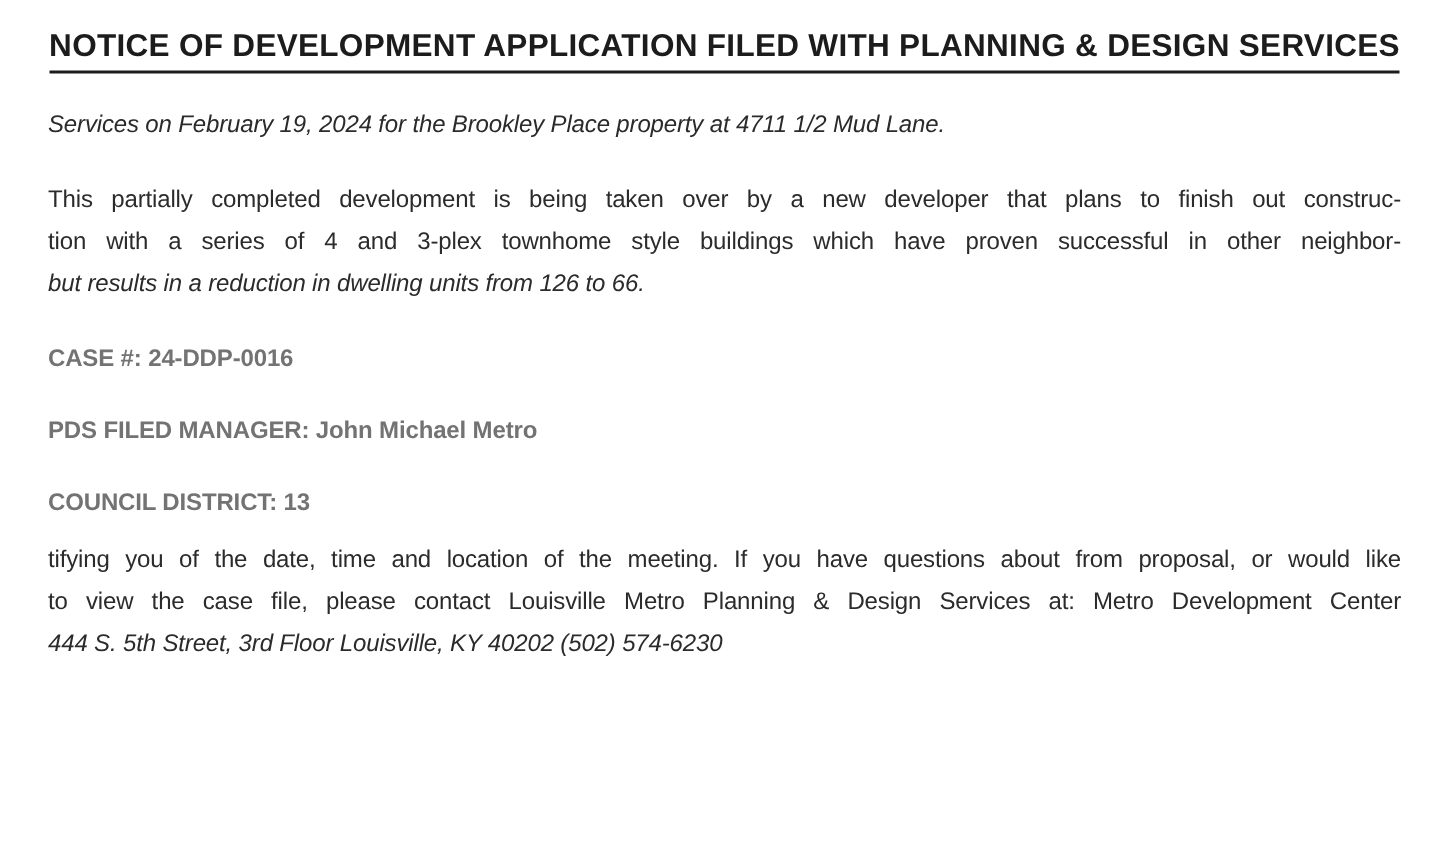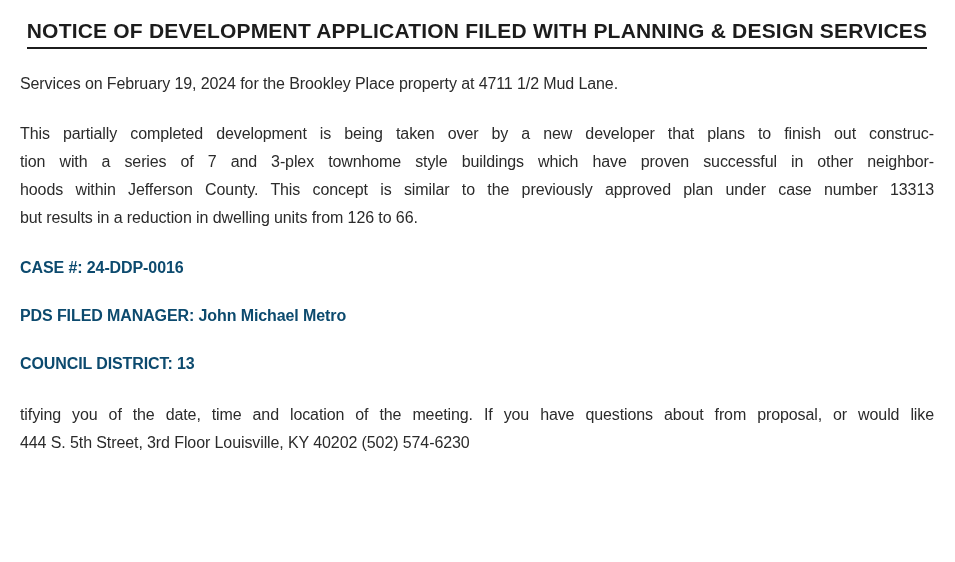--- a/index.html
+++ b/index.html
@@ -12,21 +12,21 @@
     height: 562px;
     overflow: hidden;
     font-family: "Liberation Sans", "DejaVu Sans", sans-serif;
     color: #2b2b2b;
     -webkit-font-smoothing: antialiased;
   }
   .page {
     box-sizing: border-box;
     width: 955px;
     height: 481px;
-    padding: 18px 21px 0 20px;
+    padding: 18px 21px 0 32px;
     background: #ffffff;
   }
   .title-wrap {
     text-align: center;
     margin-bottom: 21px;
   }
   .doc-title {
     display: inline-block;
     font-size: 21px;
     font-weight: bold;
@@ -42,50 +42,50 @@
     line-height: 28px;
     letter-spacing: -0.1px;
     margin-bottom: 22px;
   }
   .para .line {
     text-align: justify;
     text-align-last: justify;
   }
   .para .line.line-last {
     text-align-last: left;
+    font-style: italic;
   }
   .field-line {
     font-size: 16px;
     line-height: 28px;
     font-weight: bold;
-    color: #0c4a6e;
+    color: #737373;
     margin-bottom: 20px;
     letter-spacing: -0.1px;
   }
   .field-line.last-field {
-    margin-bottom: 23px;
+    margin-bottom: 10px;
   }
 </style>
 </head>
 <body>
 
 <div class="page">
 
   <div class="title-wrap">
     <span class="doc-title">NOTICE OF DEVELOPMENT APPLICATION FILED WITH PLANNING &amp; DESIGN SERVICES</span>
   </div>
 
   <div class="para">
       <div class="line line-last">Services on February 19, 2024 for the Brookley Place property at 4711 1/2 Mud Lane.</div>
     </div>
 
   <div class="para">
       <div class="line">This partially completed development is being taken over by a new developer that plans to finish out construc-</div>
-      <div class="line">tion with a series of 7 and 3-plex townhome style buildings which have proven successful in other neighbor-</div>
-      <div class="line">hoods within Jefferson County.  This concept is similar to the previously approved plan under case number 13313</div>
+      <div class="line">tion with a series of 4 and 3-plex townhome style buildings which have proven successful in other neighbor-</div>
       <div class="line line-last">but results in a reduction in dwelling units from 126 to 66.</div>
     </div>
 
   <div>
     <div class="field-line">
       <span>CASE #:</span>
       <span>24-DDP-0016</span>
     </div>
 
     <div class="field-line">
@@ -94,16 +94,17 @@
     </div>
 
     <div class="field-line last-field">
       <span>COUNCIL DISTRICT:</span>
       <span>13</span>
     </div>
   </div>
 
   <div class="para">
       <div class="line">tifying you of the date, time and location of the meeting. If you have questions about from proposal, or would like</div>
+      <div class="line">to view the case file, please contact Louisville Metro Planning &amp; Design Services at: Metro Development Center</div>
       <div class="line line-last">444 S. 5th Street, 3rd Floor Louisville, KY 40202 (502) 574-6230</div>
     </div>
 
 </div>
 
 </body></html>

